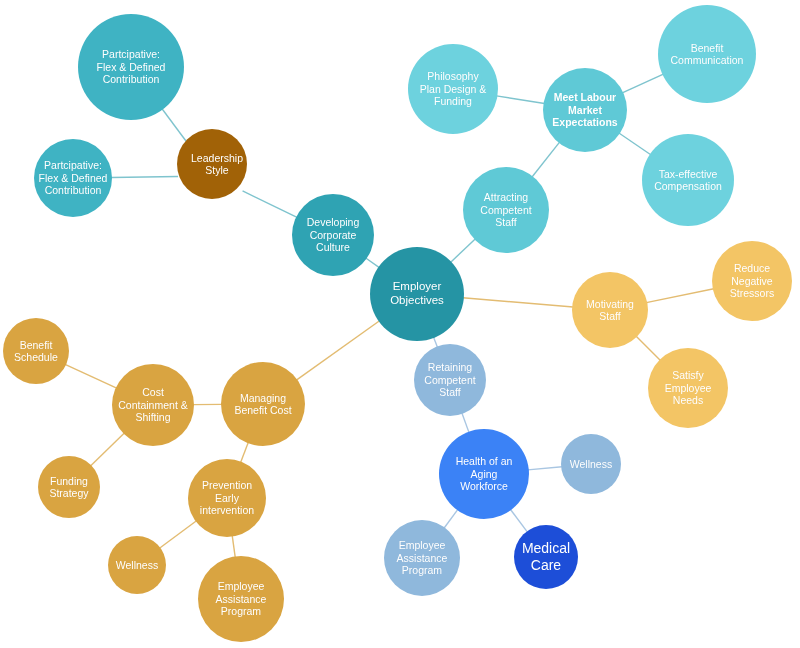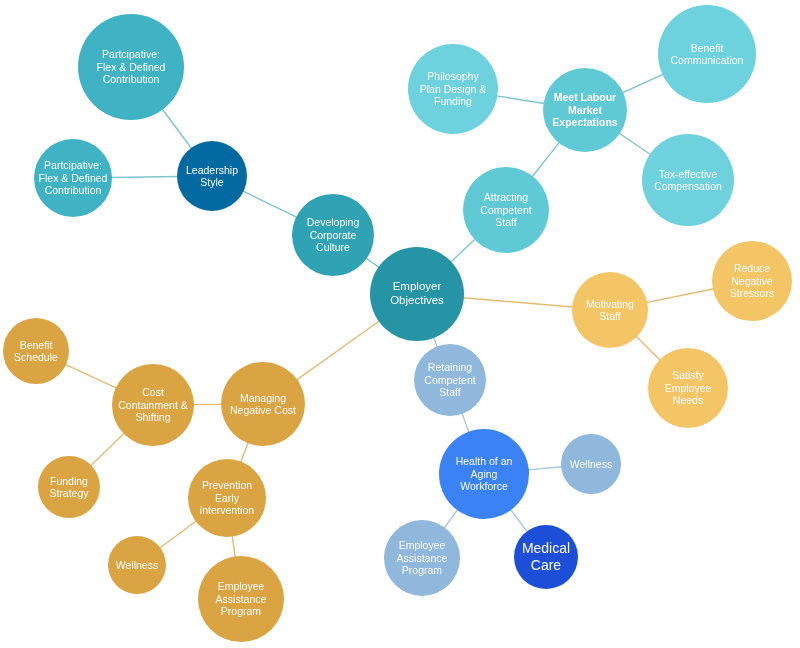--- a/index.html
+++ b/index.html
@@ -77,21 +77,21 @@
   <div id="node-layer">
       <div class="node" style="left: 370px; top: 247px; width: 94px; height: 94px; background: rgb(37, 148, 164); font-size: 11.5px; text-align: center;">
         <span class="node-label">Employer
 Objectives</span>
       </div>
       <div class="node" style="left: 292px; top: 194px; width: 82px; height: 82px; background: rgb(47, 163, 179); font-size: 10.5px;">
         <span class="node-label">Developing
 Corporate
 Culture</span>
       </div>
-      <div class="node" style="left: 177px; top: 141px; width: 70px; height: 70px; background: #0369a1; font-size: 10.5px;">
+      <div class="node" style="left: 177px; top: 129px; width: 70px; height: 70px; background: #a16207; font-size: 10.5px; justify-content: flex-end;">
         <span class="node-label">Leadership
 Style</span>
       </div>
       <div class="node" style="left: 78px; top: 14px; width: 106px; height: 106px; background: rgb(63, 179, 195); font-size: 10.5px;">
         <span class="node-label">Partcipative:
 Flex &amp; Defined
 Contribution</span>
       </div>
       <div class="node" style="left: 34px; top: 139px; width: 78px; height: 78px; background: rgb(63, 179, 195); font-size: 10.5px;">
         <span class="node-label">Partcipative:
@@ -130,21 +130,21 @@
 Negative
 Stressors</span>
       </div>
       <div class="node" style="left: 648px; top: 348px; width: 80px; height: 80px; background: rgb(243, 197, 101); font-size: 10.5px;">
         <span class="node-label">Satisfy
 Employee
 Needs</span>
       </div>
       <div class="node" style="left: 221px; top: 362px; width: 84px; height: 84px; background: rgb(217, 164, 65); font-size: 10.5px;">
         <span class="node-label">Managing
-Negative Cost</span>
+Benefit Cost</span>
       </div>
       <div class="node" style="left: 112px; top: 364px; width: 82px; height: 82px; background: rgb(217, 164, 65); font-size: 10.5px;">
         <span class="node-label">Cost
 Containment &amp;
 Shifting</span>
       </div>
       <div class="node" style="left: 3px; top: 318px; width: 66px; height: 66px; background: rgb(217, 164, 65); font-size: 10.5px;">
         <span class="node-label">Benefit
 Schedule</span>
       </div>

